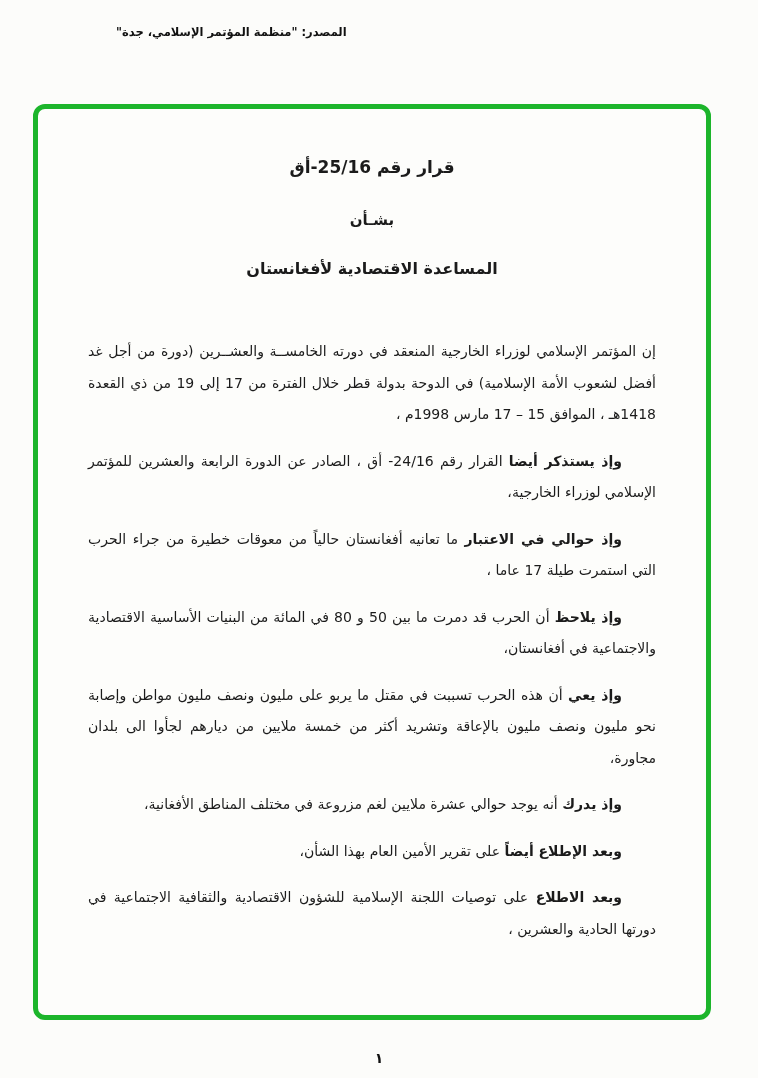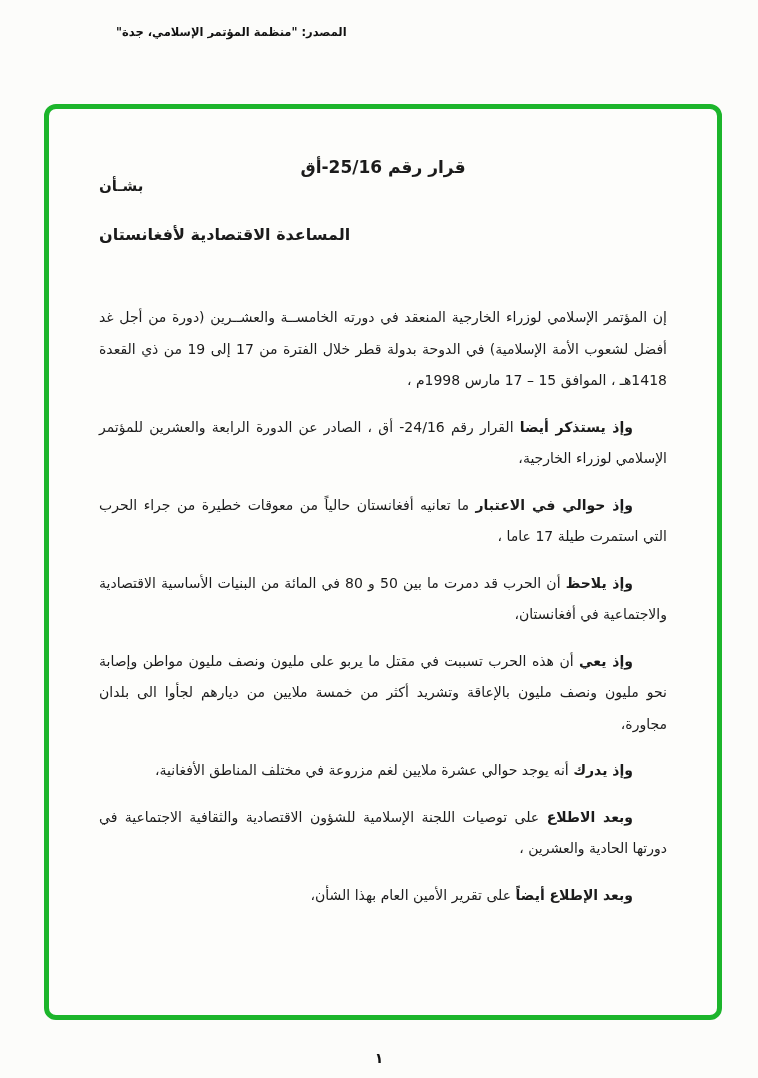--- a/index.html
+++ b/index.html
@@ -24,47 +24,48 @@
     font-weight: bold;
     line-height: 2.1;
     color: #111;
   }
   .page-header .line1 { text-align: center; }
   .page-header .line2 { text-align: left; padding-left: 58px; }
 
   
   .doc-frame {
     position: absolute;
-    left: 44px;
+    left: 33px;
     top: 104px;
     width: 678px;
     height: 916px;
     box-sizing: border-box;
     border: 5px solid #1cb52b;
     border-radius: 12px;
     background: #fdfdfb;
     padding: 48px 50px 24px 50px;
     direction: rtl;
     overflow: hidden;
   }
 
   .doc-title {
     text-align: center;
     font-weight: bold;
     font-size: 17px;
     margin: 0;
   }
   .doc-subtitle {
-    text-align: left;
+    text-align: center;
     font-weight: bold;
     font-size: 15px;
     letter-spacing: 3px;
+    margin-top: 34px;
   }
   .doc-subject {
-    text-align: left;
+    text-align: center;
     font-weight: bold;
     font-size: 16px;
     margin-top: 30px;
   }
 
   .doc-body {
     margin-top: 58px;
     font-size: 14px;
     line-height: 2.25;
     text-align: justify;
@@ -119,23 +120,23 @@
     </p>
     <p class="para">
       <span class="lead">وإذ يعي</span>
       <span>أن هذه الحرب تسببت في مقتل ما يربو على مليون ونصف مليون مواطن وإصابة نحو مليون ونصف مليون بالإعاقة وتشريد أكثر من خمسة ملايين من ديارهم لجأوا الى بلدان مجاورة،</span>
     </p>
     <p class="para">
       <span class="lead">وإذ يدرك</span>
       <span>أنه يوجد حوالي عشرة ملايين لغم مزروعة في مختلف المناطق الأفغانية،</span>
     </p>
     <p class="para">
+      <span class="lead">وبعد الإطلاع أيضاً</span>
+      <span>على تقرير الأمين العام بهذا الشأن،</span>
+    </p>
+    <p class="para">
       <span class="lead">وبعد الاطلاع</span>
       <span>على توصيات اللجنة الإسلامية للشؤون الاقتصادية والثقافية الاجتماعية في دورتها الحادية والعشرين ،</span>
-    </p>
-    <p class="para">
-      <span class="lead">وبعد الإطلاع أيضاً</span>
-      <span>على تقرير الأمين العام بهذا الشأن،</span>
     </p>
   </div>
 </div>
 
 <div class="page-footer">١</div>
 
 </body></html>

